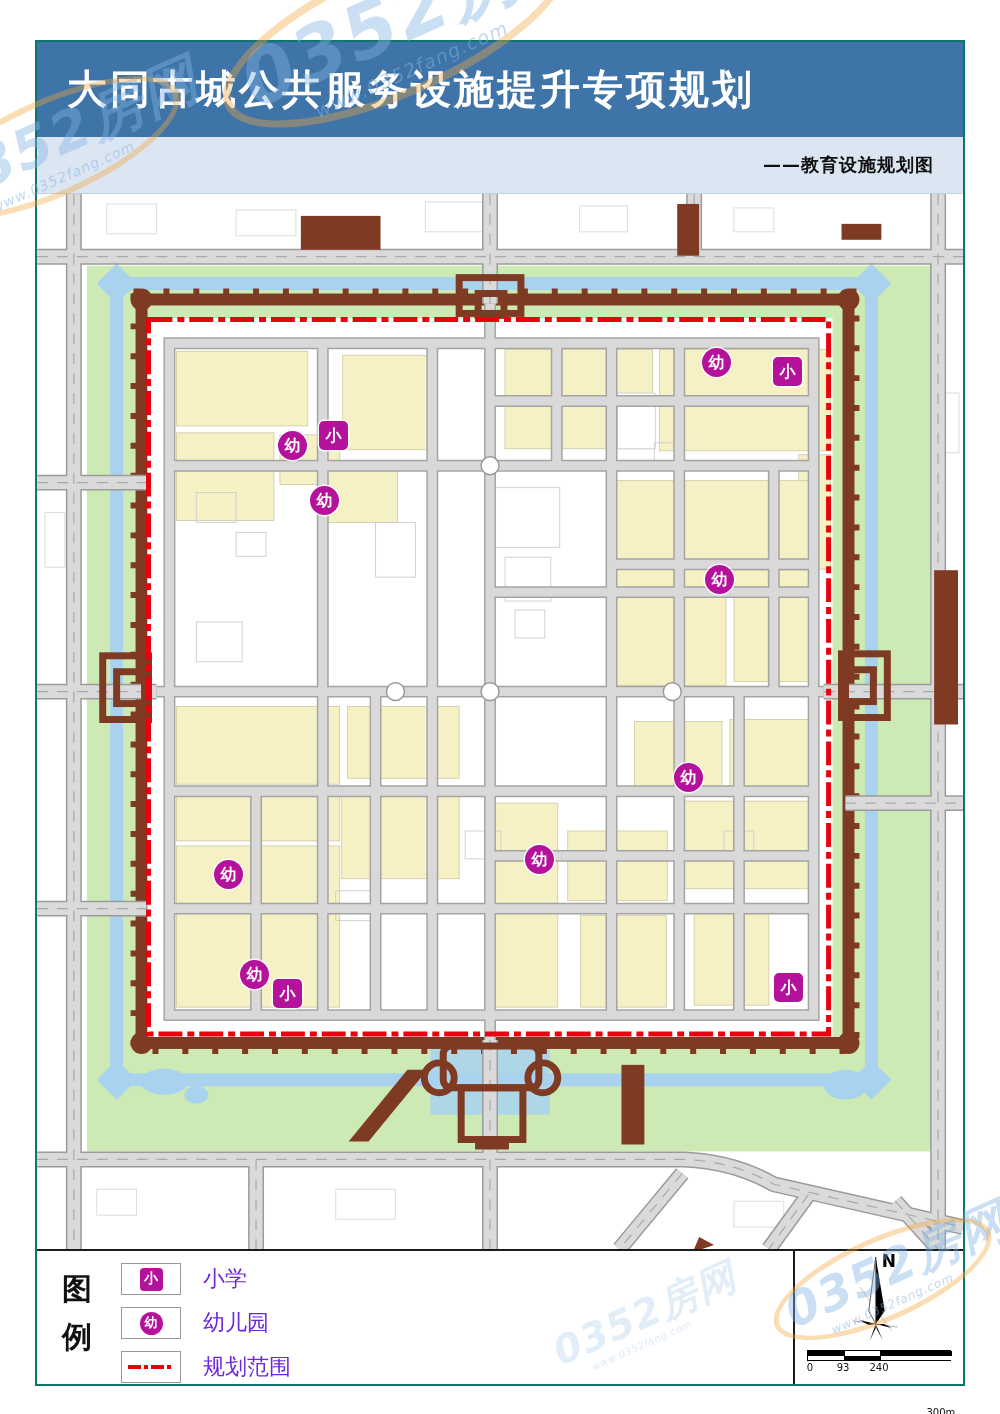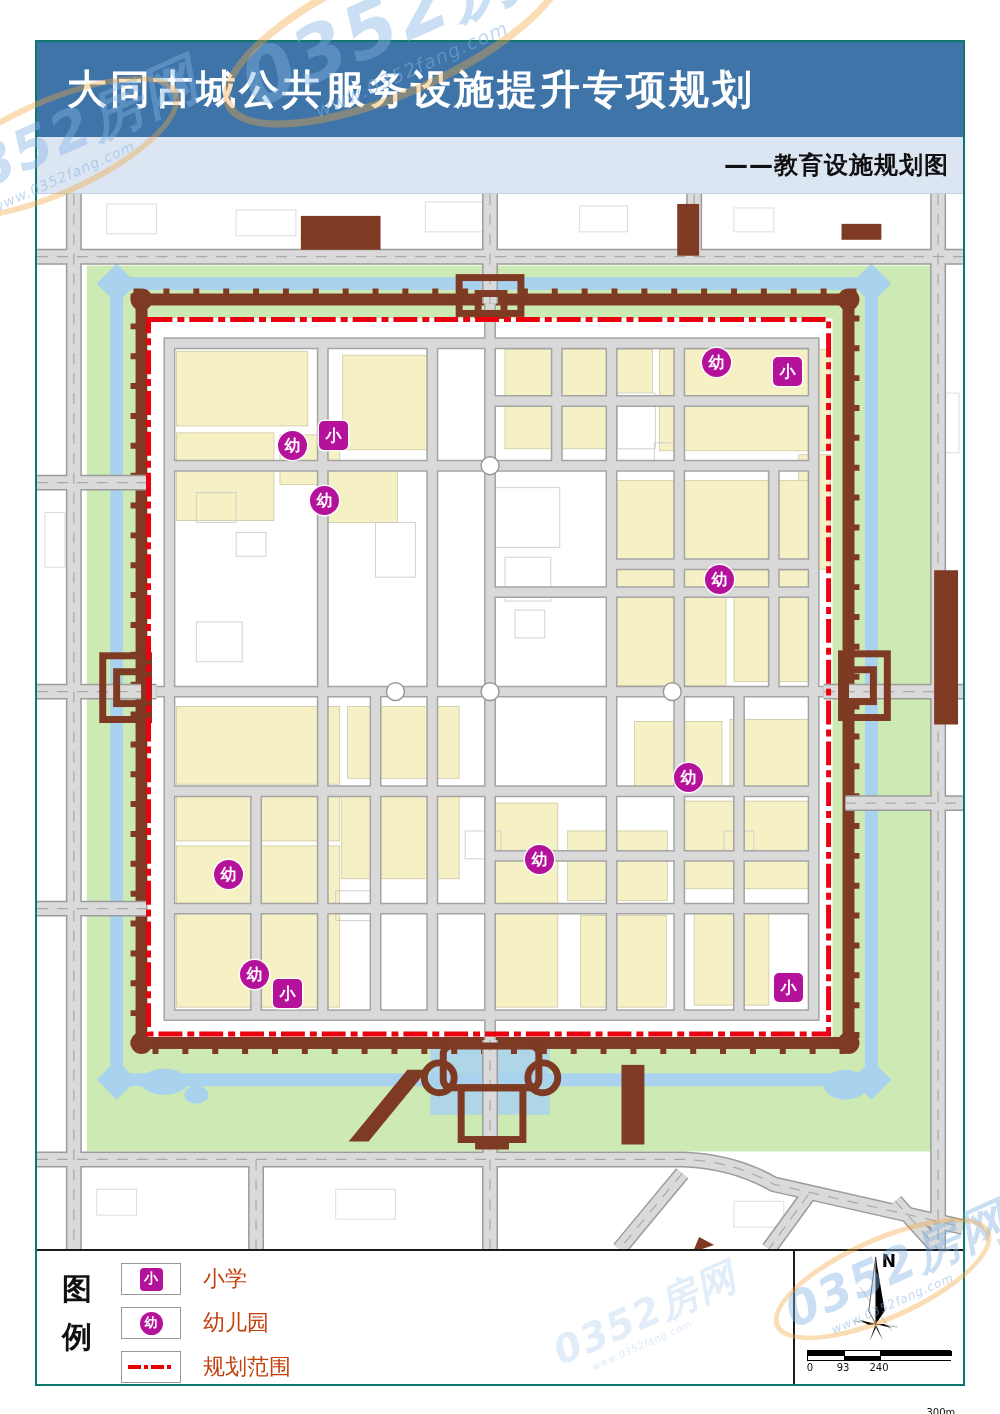--- a/index.html
+++ b/index.html
@@ -4,21 +4,21 @@
 <style>
   html,body{margin:0;padding:0;background:#e8e8e8;}
   .page{position:relative;width:1000px;height:1414px;background:#ffffff;overflow:hidden;
         font-family:"DejaVu Sans","Liberation Sans",sans-serif;}
   .frame{position:absolute;left:35px;top:40px;width:926px;height:1342px;
          border:2px solid #0f766e;display:flex;flex-direction:column;background:#fff;}
   
   .header{height:95px;background:#3e74a8;display:flex;align-items:center;flex:0 0 auto;}
   .title{color:#ffffff;font-size:40px;font-weight:bold;letter-spacing:3px;padding-left:30px;white-space:nowrap;}
   .subband{height:56px;background:#dce6f3;display:flex;align-items:center;justify-content:flex-end;flex:0 0 auto;border-bottom:1px solid #c2cfe2;}
-  .subtitle{font-size:24px;font-weight:600;color:#101010;padding-right:14px;letter-spacing:1px;}
+  .subtitle{font-size:18px;font-weight:600;color:#101010;padding-right:29px;letter-spacing:1px;}
   
   .map-area{flex:1 1 auto;position:relative;background:#fff;border-bottom:2px solid #1a1a1a;}
   svg.map{position:absolute;left:0;top:0;width:100%;height:100%;}
   .road-casing-outer{stroke:#9b9b9b;stroke-width:16;fill:none;}
   .road-fill-outer{stroke:#dadada;stroke-width:13;fill:none;}
   .road-center{stroke:#a9a9a9;stroke-width:1.2;fill:none;stroke-dasharray:11 9;}
   .road-casing-inner{stroke:#a4a4a4;stroke-width:12;fill:none;}
   .road-fill-inner{stroke:#d9d9d9;stroke-width:9;fill:none;}
   .yb{fill:#f6f1c4;stroke:#cdc8a3;stroke-width:0.8;}
   .bld{fill:none;stroke:#cccccc;stroke-width:1;}
@@ -33,21 +33,21 @@
   .marker.primary_school{border-radius:5px;}
   
   .legend{height:133px;flex:0 0 auto;display:flex;background:#fff;}
   .legend-left{width:756px;position:relative;border-right:2px solid #1a1a1a;}
   .legend-title{position:absolute;left:22px;top:14px;width:36px;text-align:center;
                 font-size:30px;font-weight:600;color:#111;line-height:1.6;}
   .legend-item{position:absolute;left:84px;display:flex;align-items:center;height:32px;}
   .sym-box{width:58px;height:30px;border:1px solid #999;background:#fff;display:flex;align-items:center;justify-content:center;margin-right:22px;}
   .sym-sq{width:23px;height:23px;background:#b5129b;border-radius:4px;color:#fff;font-size:14px;font-weight:bold;display:flex;align-items:center;justify-content:center;}
   .sym-ci{width:23px;height:23px;background:#b5129b;border-radius:50%;color:#fff;font-size:13px;font-weight:bold;display:flex;align-items:center;justify-content:center;}
-  .legend-label{font-size:22px;color:#c2410c;}
+  .legend-label{font-size:22px;color:#6d28d9;}
   .legend-right{flex:1;position:relative;}
   .scalebar{position:absolute;left:12px;right:12px;bottom:8px;height:26px;}
   .sb{display:flex;height:9px;border:1px solid #000;}
   .sb .col{display:flex;flex-direction:column;}
   .cell{height:100%;}
   .sb-labels{position:relative;height:14px;font-size:10px;color:#111;}
   .sb-labels span{position:absolute;top:1px;transform:translateX(-50%);}
   .sb-labels span.last{transform:translateX(-85%);}
   .compass{position:absolute;left:50%;top:0;transform:translateX(-52%);}
   

